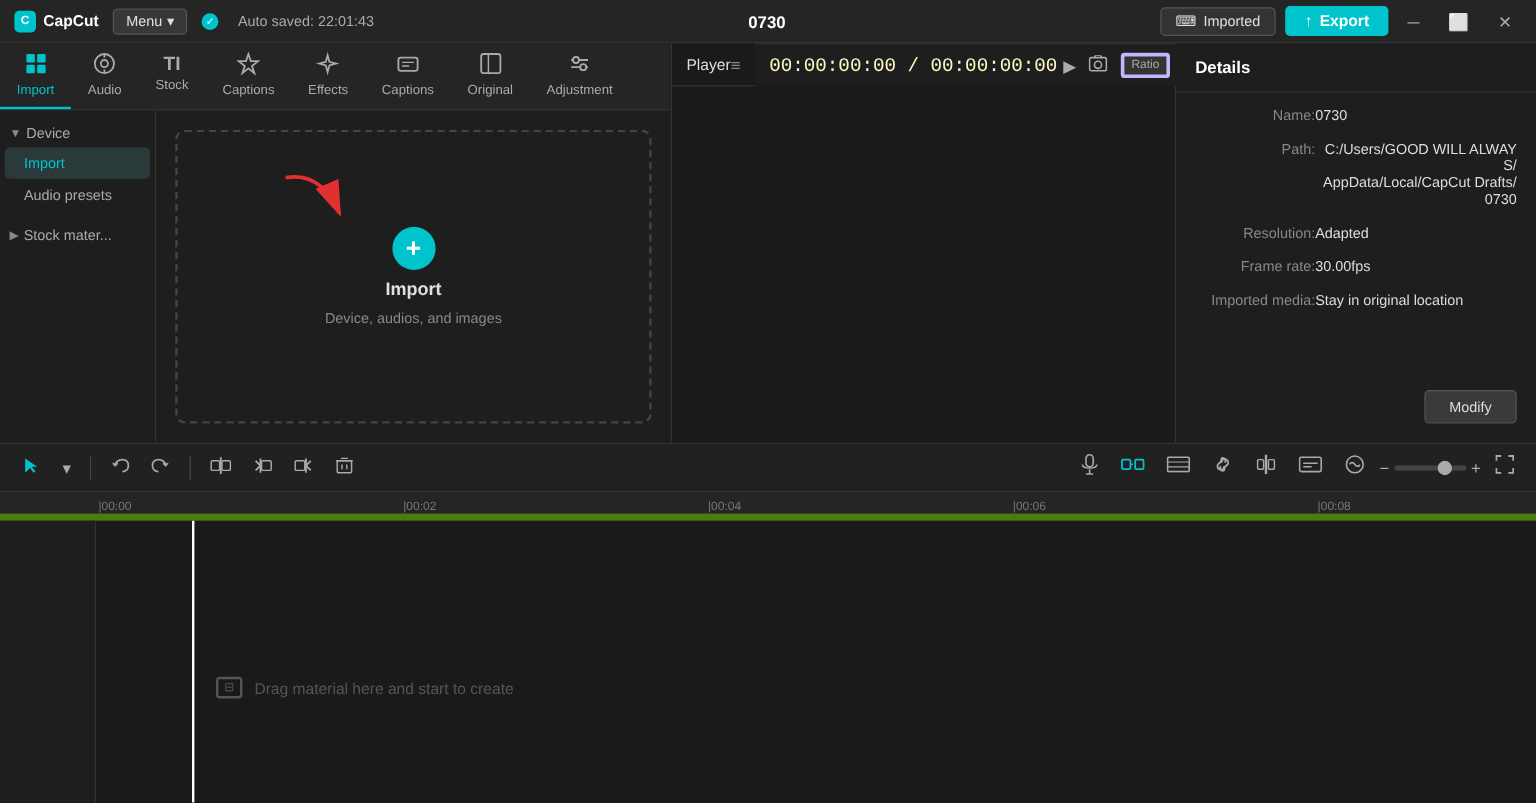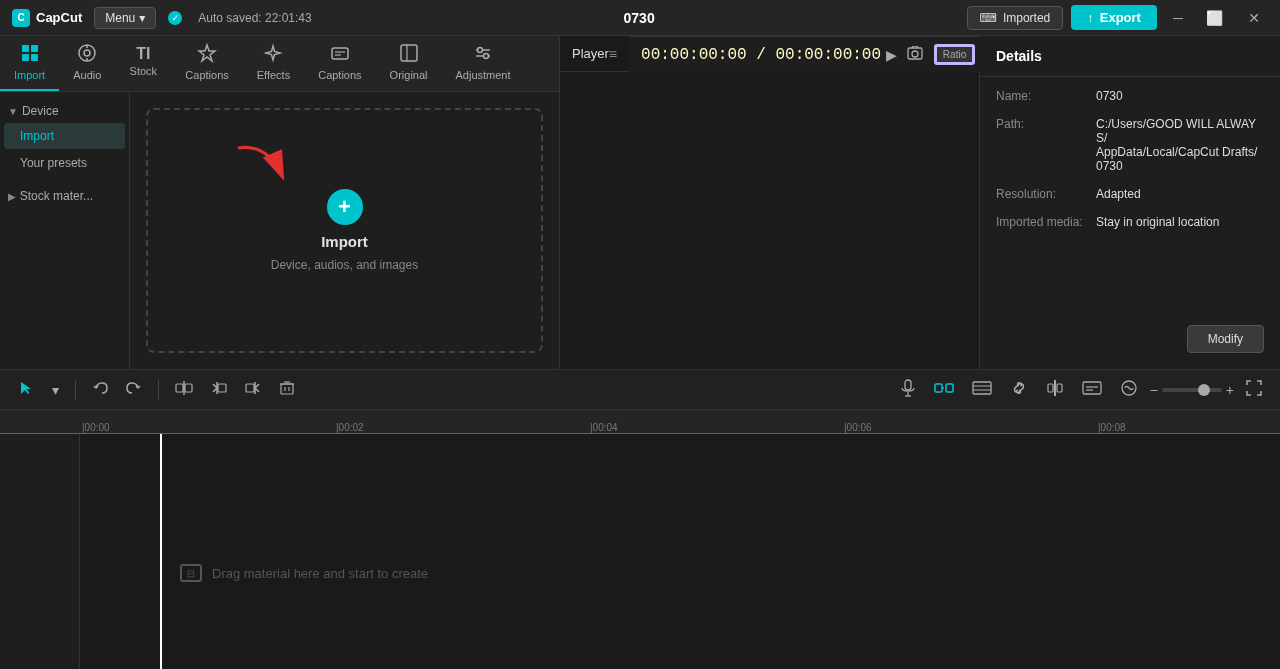--- a/index.html
+++ b/index.html
@@ -350,20 +350,21 @@
     #details-header {
       padding: 12px 16px;
       font-size: 14px;
       font-weight: 600;
       color: #fff;
       border-bottom: 1px solid #333;
     }
     #details-body {
       flex: 1;
       padding: 12px 16px;
+      text-align: right;
     }
     .detail-row {
       display: flex;
       margin-bottom: 14px;
       align-items: flex-start;
     }
     .detail-label {
       width: 100px;
       color: #888;
       font-size: 12px;
@@ -476,21 +477,21 @@
     
     #timeline-area {
       flex: 1;
       display: flex;
       flex-direction: column;
       overflow: hidden;
     }
     #timeline-ruler {
       height: 24px;
       background: #252525;
-      border-bottom: 1px solid #4d7c0f;
+      border-bottom: 6px solid #4d7c0f;
       display: flex;
       align-items: flex-end;
       padding-left: 80px;
       flex-shrink: 0;
       overflow: hidden;
     }
     .ruler-label {
       font-size: 10px;
       color: #777;
       margin-right: 0;
@@ -667,21 +668,21 @@
 
       <div id="left-sidebar">
         <div class="sidebar-section-header">
           <span class="arrow">▼</span>
           <span>Device</span>
         </div>
         <div class="sidebar-item active">
           <span>Import</span>
         </div>
         <div class="sidebar-item">
-          <span>Your presets</span>
+          <span>Audio presets</span>
         </div>
         <div style="height:8px"></div>
         <div class="sidebar-section-header">
           <span class="arrow">▶</span>
           <span>Stock mater...</span>
         </div>
       </div>
 
       <div id="import-area">
         <div id="import-box">
@@ -744,20 +745,24 @@
       </div>
       <div class="detail-row">
         <span class="detail-label">Path:</span>
         <span class="detail-value">C:/Users/GOOD WILL ALWAYS/<br>AppData/Local/CapCut Drafts/<br>0730</span>
       </div>
       <div class="detail-row">
         <span class="detail-label">Resolution:</span>
         <span class="detail-value">Adapted</span>
       </div>
       <div class="detail-row">
+        <span class="detail-label">Frame rate:</span>
+        <span class="detail-value">30.00fps</span>
+      </div>
+      <div class="detail-row">
         <span class="detail-label">Imported media:</span>
         <span class="detail-value">Stay in original location</span>
       </div>
     </div>
     <button id="modify-btn">Modify</button>
   </div>
 
 </div>
 
 <div id="bottom-section">

